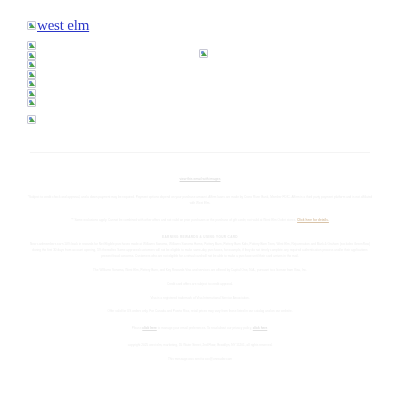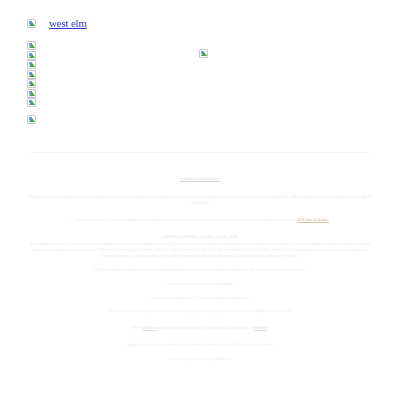--- a/index.html
+++ b/index.html
@@ -60,27 +60,26 @@
   
   .logo-row {
     position: absolute;
     left: 27px;
     top: 17px;
     display: flex;
     align-items: center;
     gap: 1px;
   }
   .logo-alt {
-    font-size: 11px;
+    font-size: 15px;
     color: #2b36c9;
     text-decoration: underline;
     font-family: "Liberation Serif", serif;
     letter-spacing: -0.2px;
     white-space: nowrap;
-    padding-left: 12px;
   }
 
   
   .img-stack {
     position: absolute;
     left: 27px;
     top: 41px;
     display: flex;
     flex-direction: column;
     gap: 0px;

